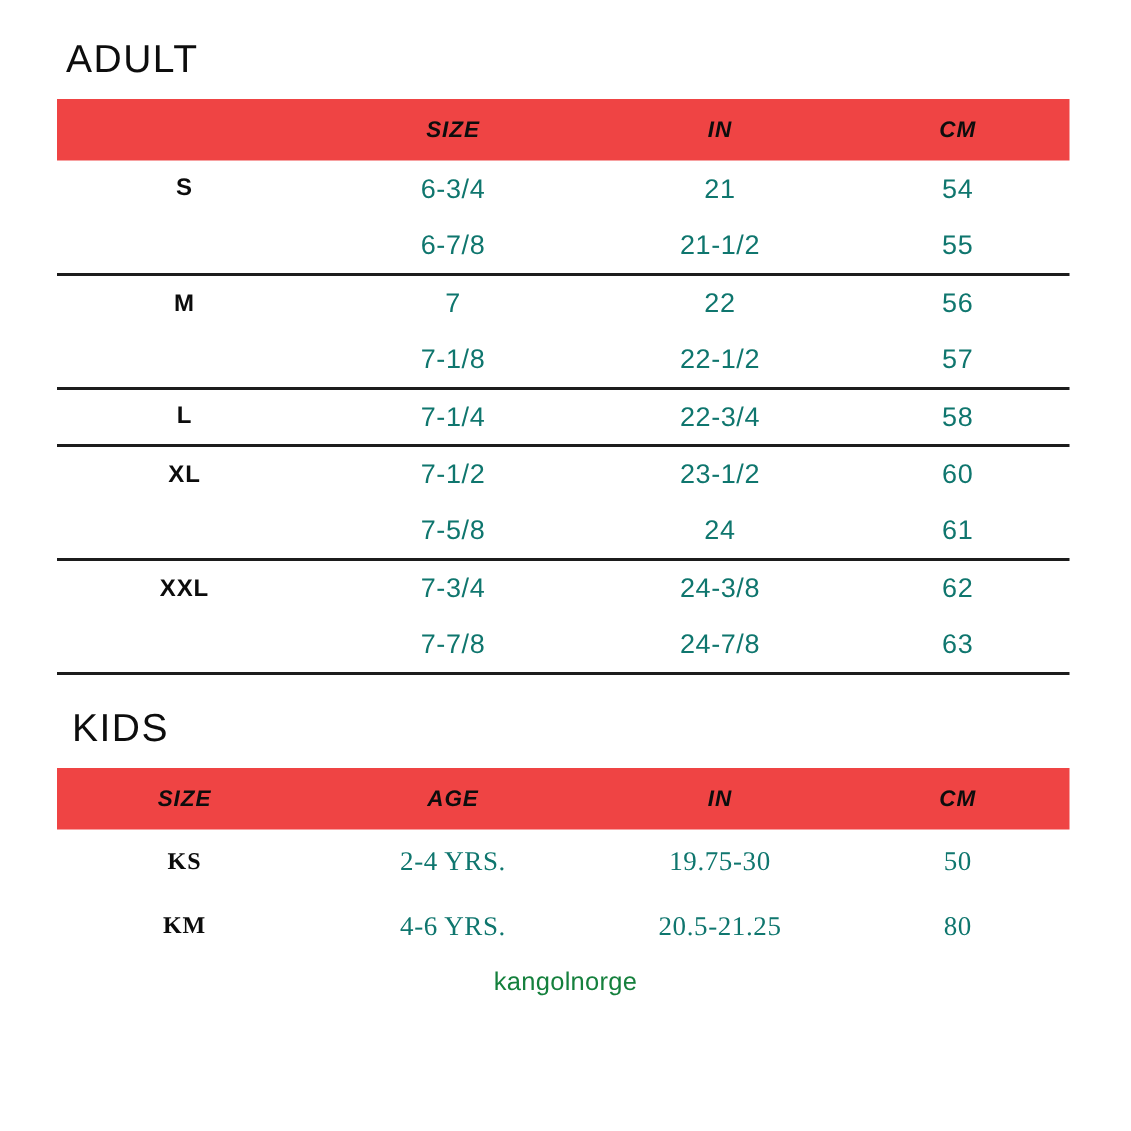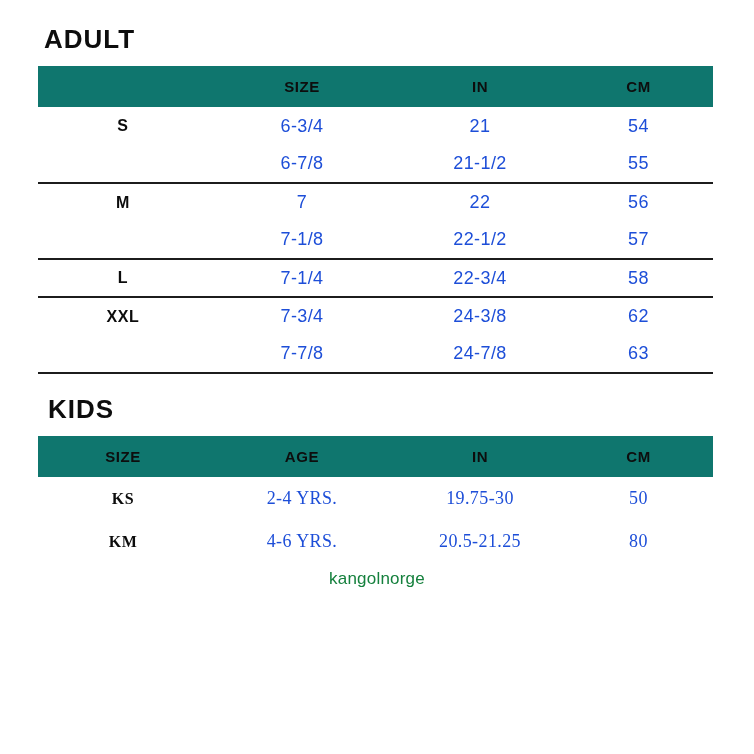--- a/index.html
+++ b/index.html
@@ -11,54 +11,55 @@
   .page {
     width: 754px;
     height: 754px;
     overflow: hidden;
     background: #ffffff;
   }
   .section-title {
     margin: 26px 0 0 44px;
     font-size: 26px;
     line-height: 26px;
-    font-weight: 700;
+    font-weight: 400;
     letter-spacing: 1px;
     color: #0d0d0d;
   }
   table.size-table {
     margin: 14px 0 0 38px;
     width: 675px;
     border-collapse: collapse;
     table-layout: fixed;
   }
   col.c1 { width: 170px; }
   col.c2 { width: 188px; }
   col.c3 { width: 168px; }
   col.c4 { width: 149px; }
   thead tr {
-    background: #0f766e;
+    background: #ef4444;
     height: 41px;
+    font-style: italic;
   }
   th {
     font-size: 15px;
     font-weight: 800;
     letter-spacing: 0.6px;
     color: #0d0d0d;
     text-align: center;
     vertical-align: middle;
   }
   td {
     height: 38px;
     text-align: center;
     vertical-align: middle;
     font-size: 18px;
     font-weight: 300;
     letter-spacing: 0.4px;
-    color: #1d4ed8;
+    color: #0f766e;
   }
   #kids-table td { height: 43px; font-family: Liberation Serif, serif; }
   td.label {
     font-size: 16px;
     font-weight: 800;
     letter-spacing: 0.6px;
     color: #0c0c0c;
     font-family: "Liberation Sans", sans-serif;
   }
   tbody.group { border-bottom: 2px solid #1c1c1c; }
@@ -124,20 +125,32 @@
       </tbody>
       <tbody class="group">
         <tr>
           <td class="label">L</td>
           <td>7-1/4</td>
           <td>22-3/4</td>
           <td>58</td>
         </tr>
       </tbody>
       <tbody class="group">
+        <tr>
+          <td class="label">XL</td>
+          <td>7-1/2</td>
+          <td>23-1/2</td>
+          <td>60</td>
+        </tr>
+        <tr>
+          <td class="label"></td>
+          <td>7-5/8</td>
+          <td>24</td>
+          <td>61</td>
+        </tr>
       </tbody>
       <tbody class="group">
         <tr>
           <td class="label">XXL</td>
           <td>7-3/4</td>
           <td>24-3/8</td>
           <td>62</td>
         </tr>
         <tr>
           <td class="label"></td>

